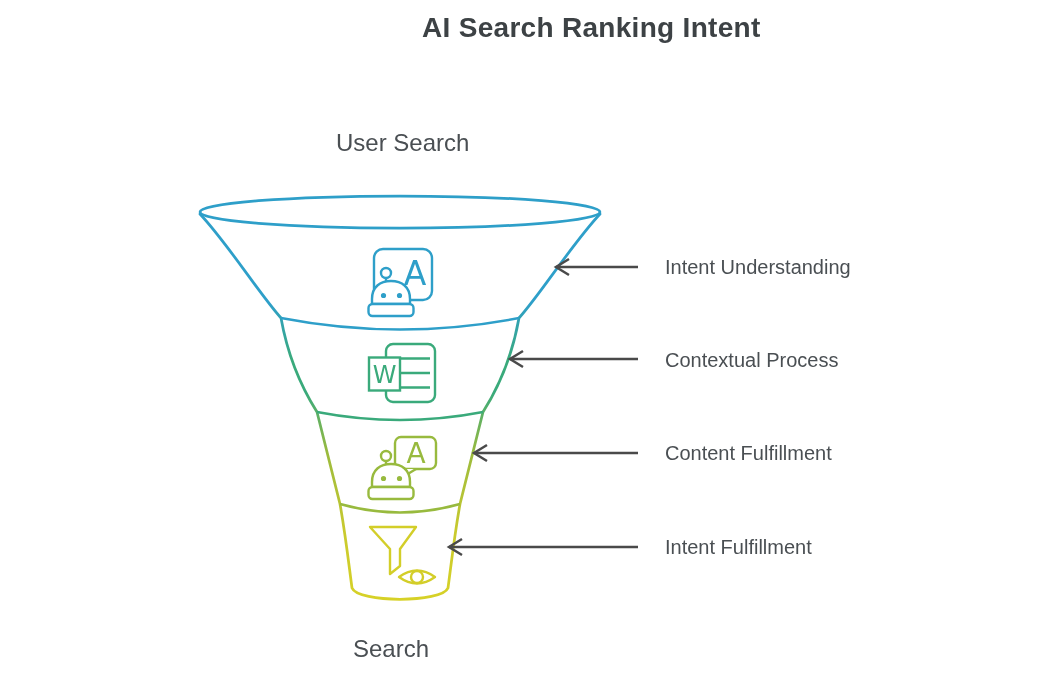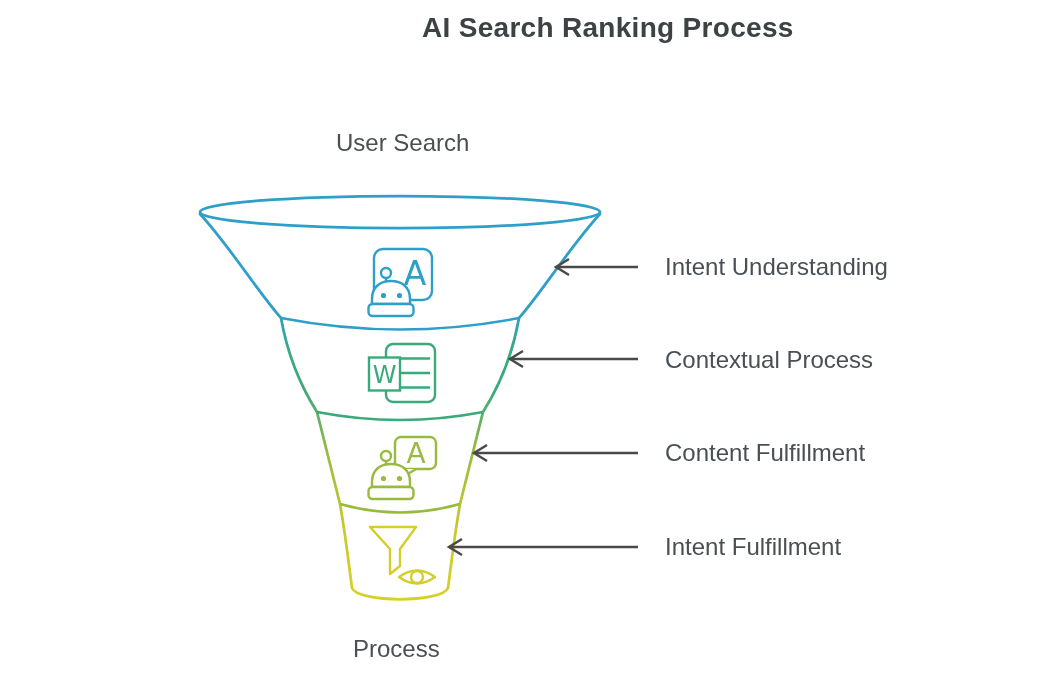--- a/index.html
+++ b/index.html
@@ -25,41 +25,41 @@
     position: absolute;
     font-size: 24px;
     color: #4a4f53;
     white-space: nowrap;
   }
   .flow-label.input  { left: 336px; top: 129px; }
   .flow-label.output { left: 353px; top: 635px; }
   .stage-label {
     position: absolute;
     left: 665px;
-    font-size: 24px;
+    font-size: 20px;
     line-height: 30px;
     color: #4a4f53;
     white-space: nowrap;
   }
   .stage-label.s0 { top: 252px; }
   .stage-label.s1 { top: 345px; }
   .stage-label.s2 { top: 438px; }
   .stage-label.s3 { top: 532px; }
   svg.diagram { position: absolute; left: 0; top: 0; }
   .glyph-text { font-family: "DejaVu Sans", sans-serif; }
 </style>
 </head>
 <body>
 
 <div class="canvas">
 
-  <h1 class="title">AI Search Ranking Process</h1>
+  <h1 class="title">AI Search Ranking Intent</h1>
 
   <div class="flow-label input">User Search</div>
-  <div class="flow-label output">Process</div>
+  <div class="flow-label output">Search</div>
 
   <div class="stage-label s0">Intent Understanding</div>
   <div class="stage-label s1">Contextual Process</div>
   <div class="stage-label s2">Content Fulfillment</div>
   <div class="stage-label s3">Intent Fulfillment</div>
 
   <svg class="diagram" width="1040" height="690" viewBox="0 0 1040 690">
     <defs>
       <linearGradient id="funnelGrad" gradientUnits="userSpaceOnUse" x1="0" y1="196" x2="0" y2="606">
         <stop offset="0" stop-color="#2e9fc9"></stop>

